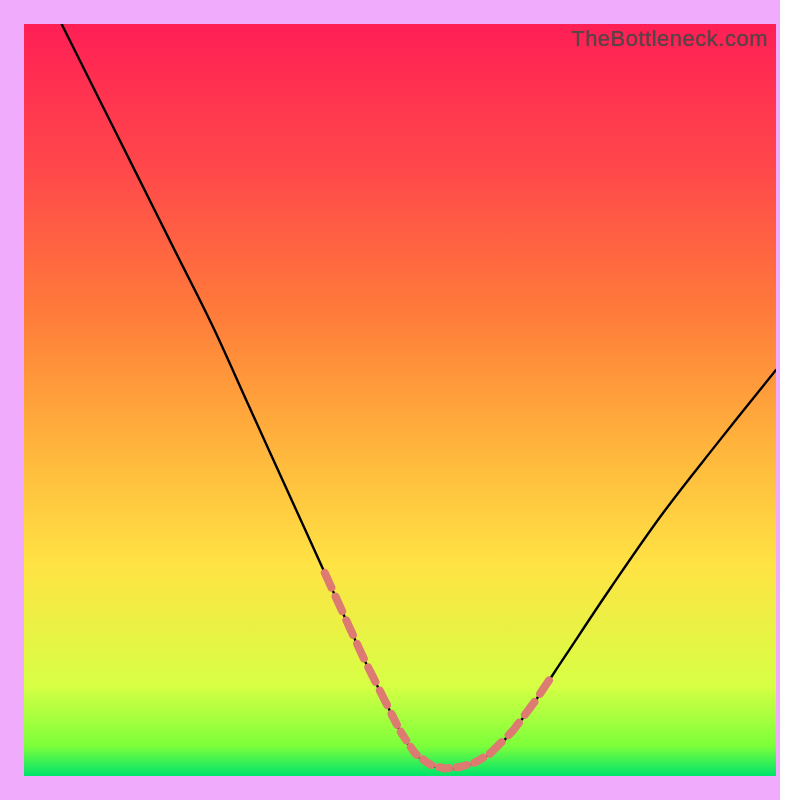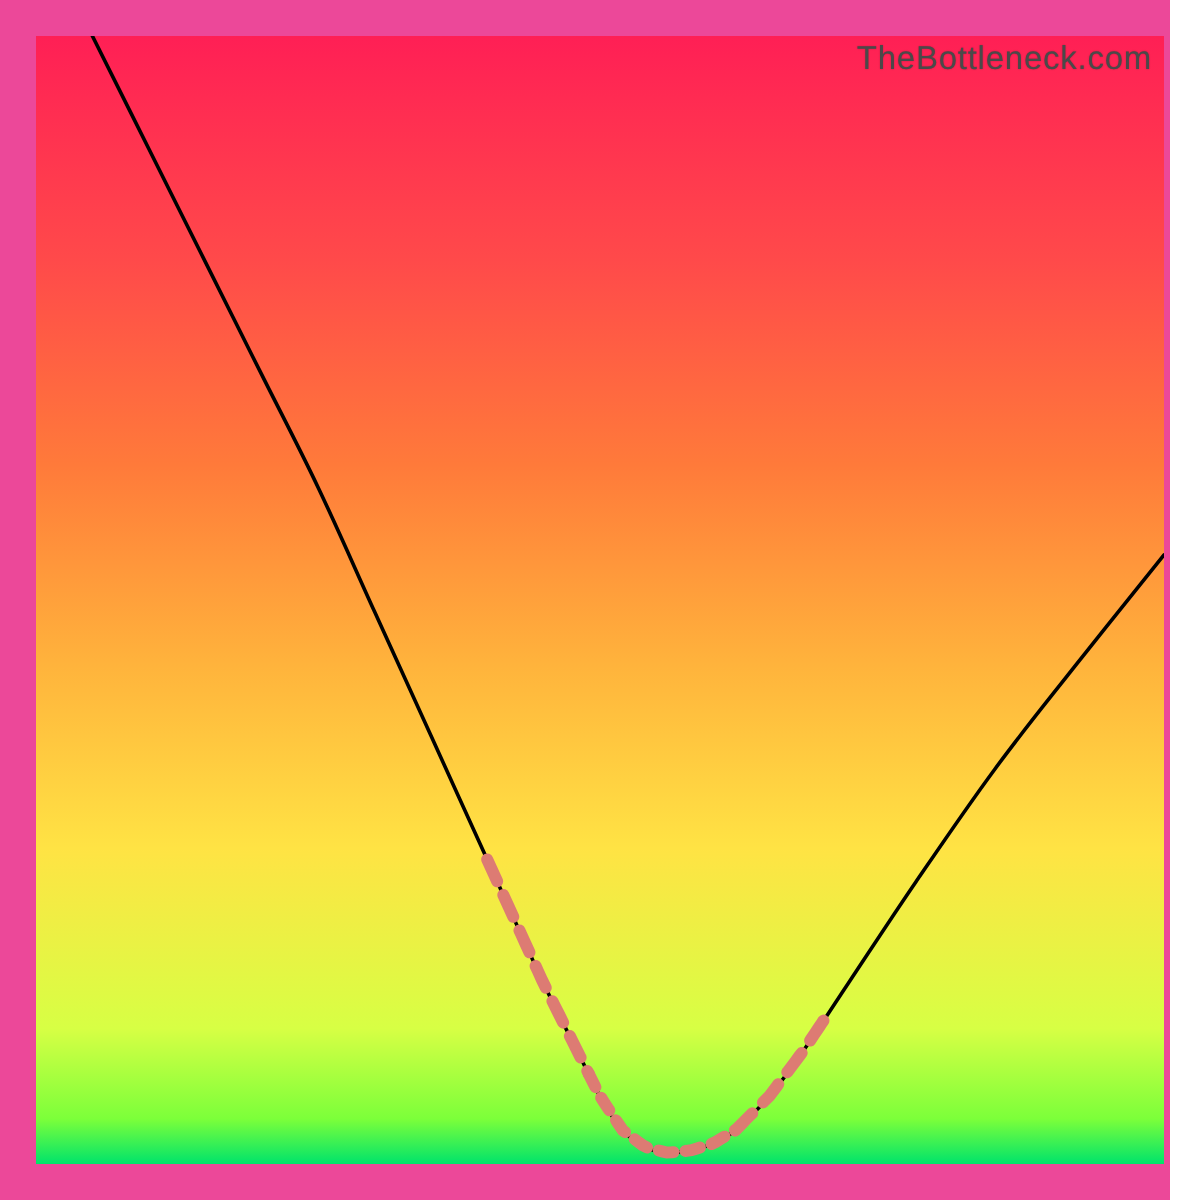--- a/index.html
+++ b/index.html
@@ -6,21 +6,21 @@
     margin: 0;
     padding: 0;
     width: 800px;
     height: 800px;
     overflow: hidden;
     font-family: Arial, Helvetica, sans-serif;
   }
   .frame {
     width: 780px;
     height: 800px;
-    background: #ec4899;
+    background: #f0abfc;
     position: relative;
     box-sizing: border-box;
   }
   .plot-area {
     position: absolute;
     left: 24px;
     top: 24px;
     width: 752px;
     height: 752px;
     background: linear-gradient(

